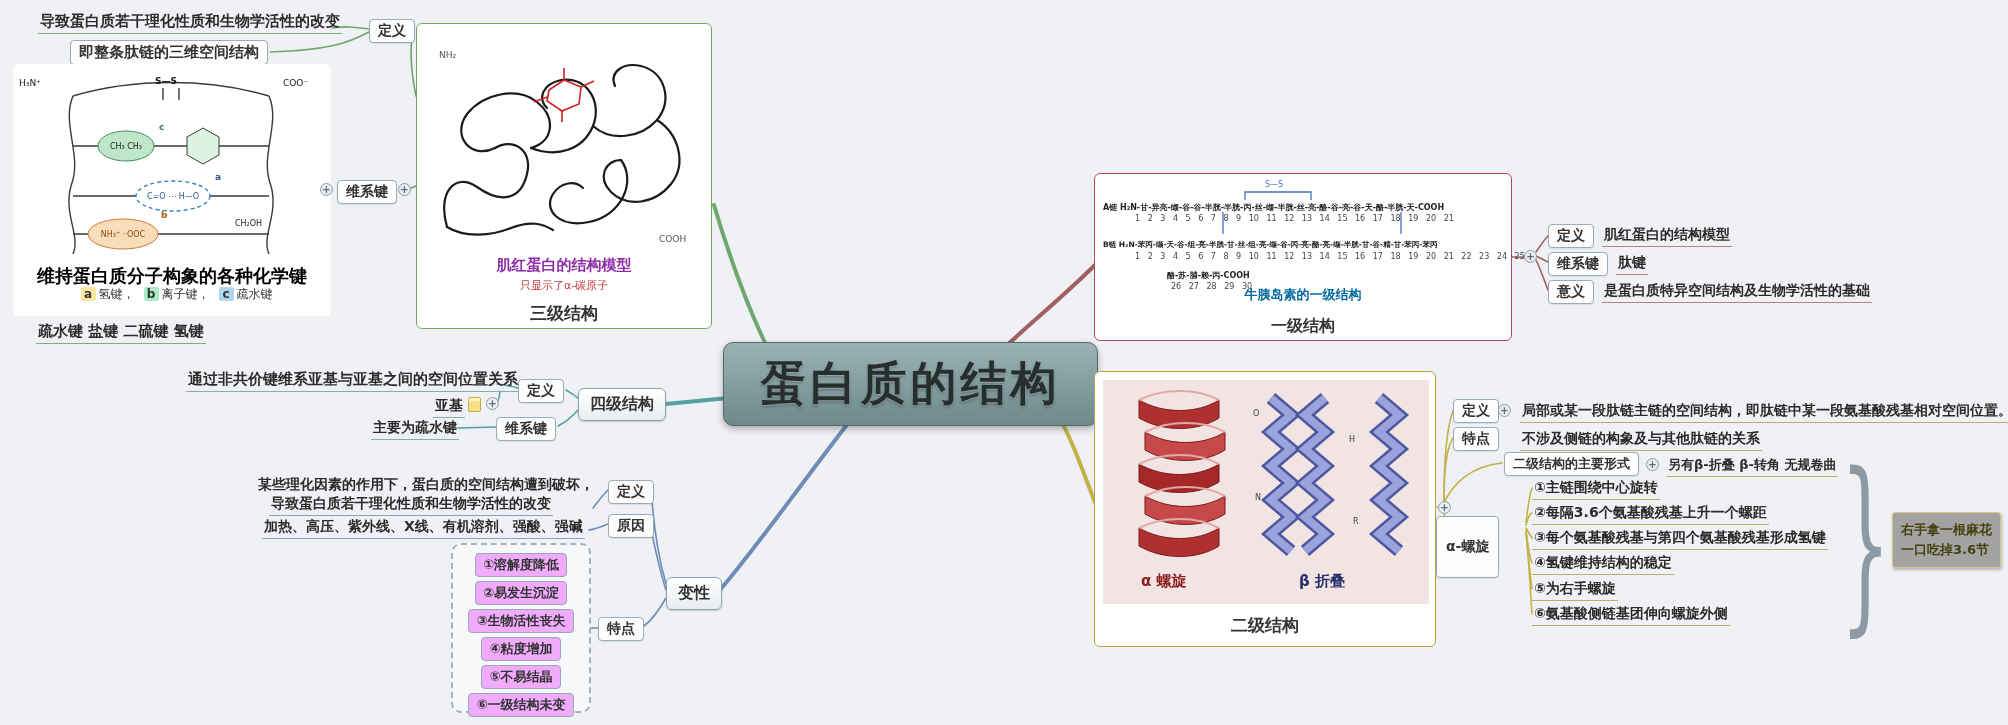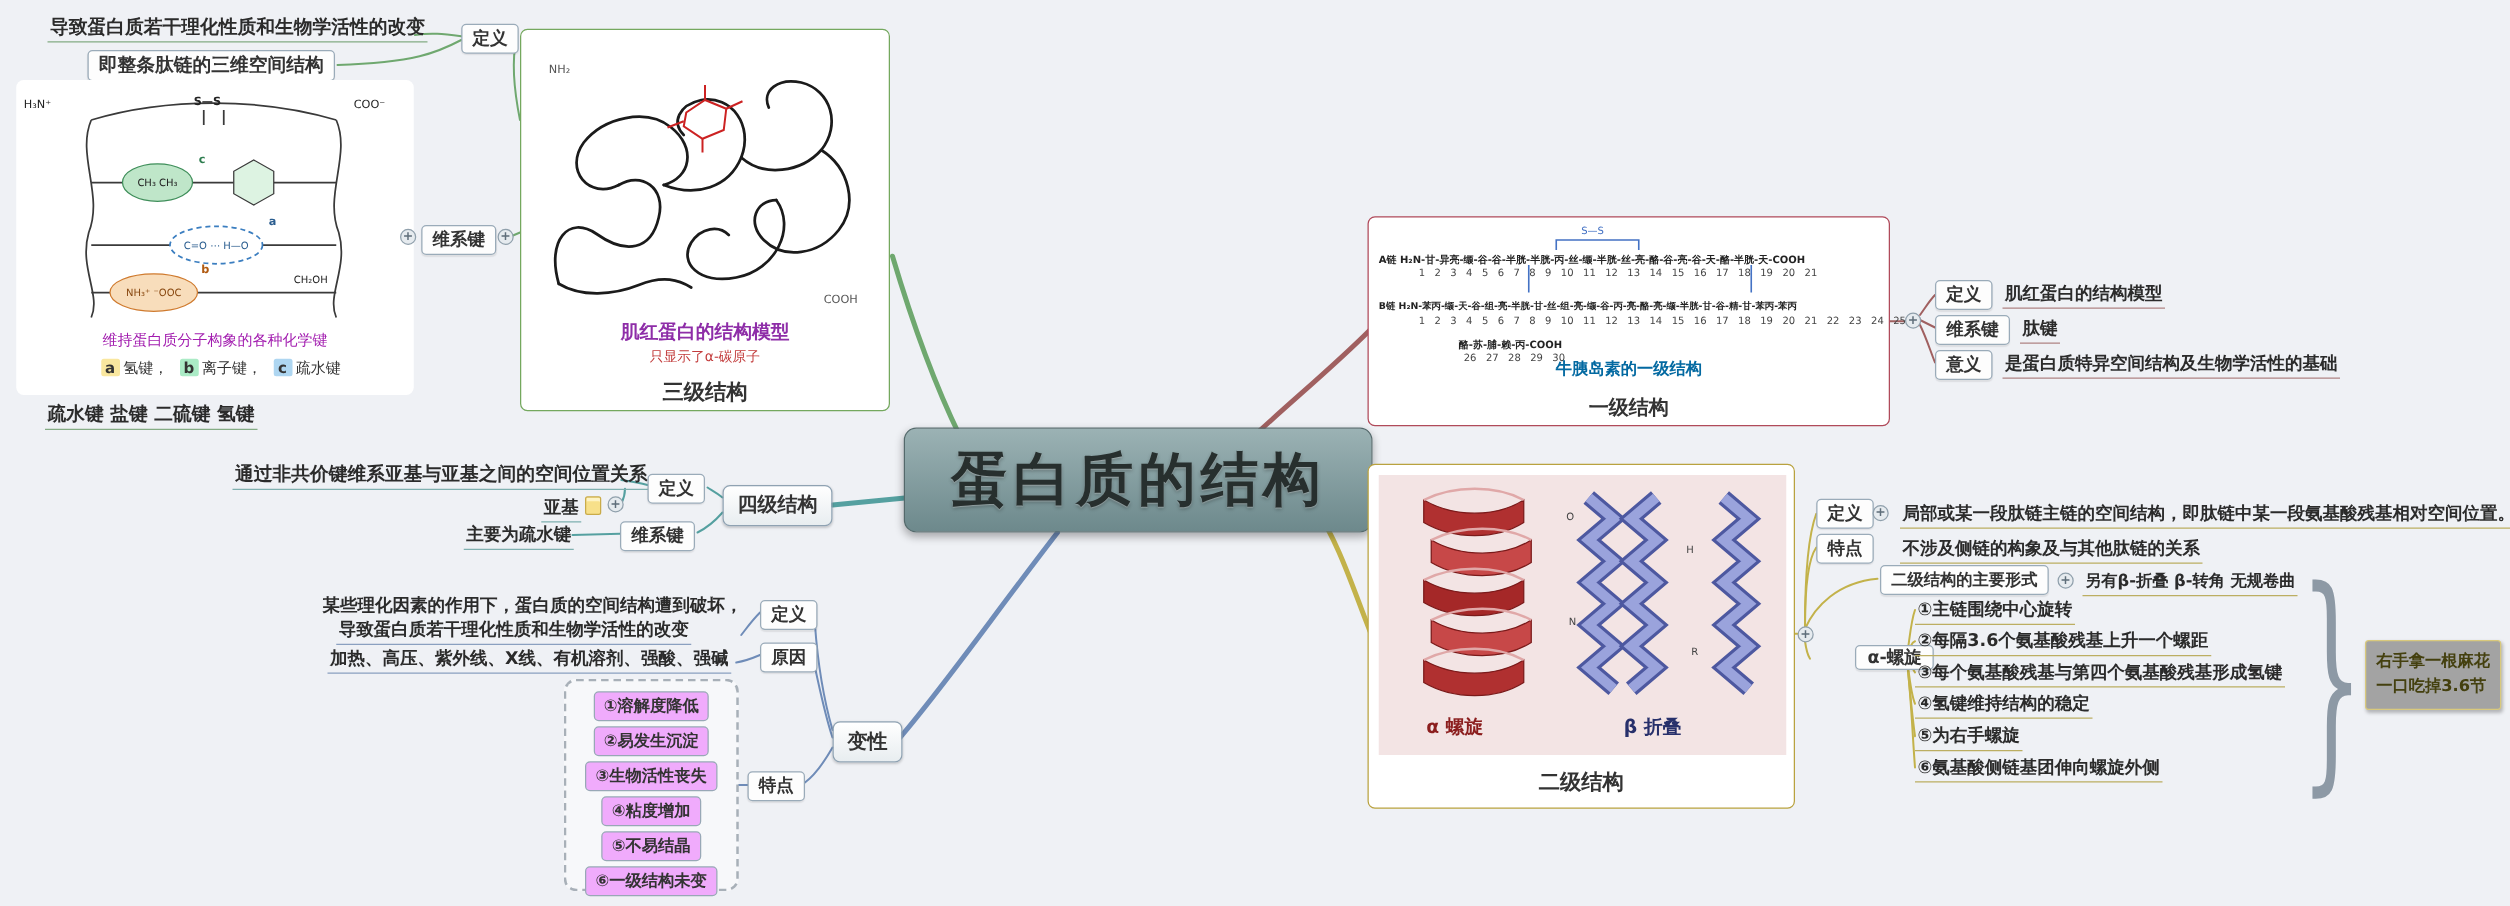--- a/index.html
+++ b/index.html
@@ -124,21 +124,21 @@
         <text x="142" y="20" font-weight="bold">S—S</text>
         <text x="113" y="85" text-anchor="middle" font-size="8">CH₃  CH₃</text>
         <text x="160" y="135" text-anchor="middle" font-size="8" fill="#2a5d8f">C=O ⋯ H—O</text>
         <text x="110" y="173" text-anchor="middle" font-size="8" fill="#8a4a12">NH₃⁺  ⁻OOC</text>
         <text x="222" y="162" font-size="8">CH₂OH</text>
         <text x="146" y="66" font-weight="bold" fill="#2e7d4f">c</text>
         <text x="202" y="116" font-weight="bold" fill="#2a5d8f">a</text>
         <text x="148" y="154" font-weight="bold" fill="#b05a10">b</text>
       </g>
     </svg>
-    <div class="cap" style="top:200px;font-size:12px;font-weight:normal;color:#a21caf">维持蛋白质分子构象的各种化学键</div>
+    <div class="cap" style="top:200px;font-size:18px;font-weight:bold;color:#000000">维持蛋白质分子构象的各种化学键</div>
     <div class="cap" style="top:222px;font-size:12px;color:#333">
       <span class="chip" style="background:#f9e79f">a</span><span>氢键，</span><span class="chip" style="background:#abebc6">b</span><span>离子键，</span><span class="chip" style="background:#aed6f1">c</span><span>疏水键</span>
     </div>
   </div>
   <div class="abs leaf lg u-g" style="left:36px;top:322px">疏水键 盐键 二硫键 氢键</div>
 
   <div class="abs imgnode" style="left:416px;top:23px;width:296px;height:306px;border:1.5px solid #74a85e">
     <svg width="280" height="220" viewBox="0 0 280 220" style="position:absolute;left:8px;top:8px">
       <g fill="none" stroke="#1b1b1b" stroke-width="2.2" stroke-linecap="round">
         <path d="M22,195 C12,160 30,140 52,155 C76,172 96,168 102,142 C108,118 88,105 70,116"></path>
@@ -226,21 +226,21 @@
   <div class="abs plus" style="left:1498px;top:404px">+</div>
   <div class="abs leaf u-y" style="left:1520px;top:402px;font-size:14px">局部或某一段肽链主链的空间结构，即肽链中某一段氨基酸残基相对空间位置。</div>
 
   <div class="abs tag" style="left:1453px;top:427px">特点</div>
   <div class="abs leaf u-y" style="left:1520px;top:430px">不涉及侧链的构象及与其他肽链的关系</div>
 
   <div class="abs tag" style="left:1504px;top:452px;font-size:13px">二级结构的主要形式</div>
   <div class="abs plus" style="left:1646px;top:458px">+</div>
   <div class="abs leaf u-y" style="left:1666px;top:456px;font-size:13px">另有β-折叠 β-转角 无规卷曲</div>
 
-  <div class="abs tag" style="left:1484px;top:516px;padding:0 9px">α-螺旋</div>
+  <div class="abs tag" style="left:1436px;top:516px;padding:21px 9px">α-螺旋</div>
   <div class="abs leaf u-y" style="left:1532px;top:479px">①主链围绕中心旋转</div>
   <div class="abs leaf u-y" style="left:1532px;top:504px">②每隔3.6个氨基酸残基上升一个螺距</div>
   <div class="abs leaf u-y" style="left:1532px;top:529px">③每个氨基酸残基与第四个氨基酸残基形成氢键</div>
   <div class="abs leaf u-y" style="left:1532px;top:554px">④氢键维持结构的稳定</div>
   <div class="abs leaf u-y" style="left:1532px;top:580px">⑤为右手螺旋</div>
   <div class="abs leaf u-y" style="left:1532px;top:605px">⑥氨基酸侧链基团伸向螺旋外侧</div>
 
   <div class="abs brace" style="left:1840px;top:448px">}</div>
   <div class="abs note" style="left:1892px;top:512px">
     <div>右手拿一根麻花</div>

